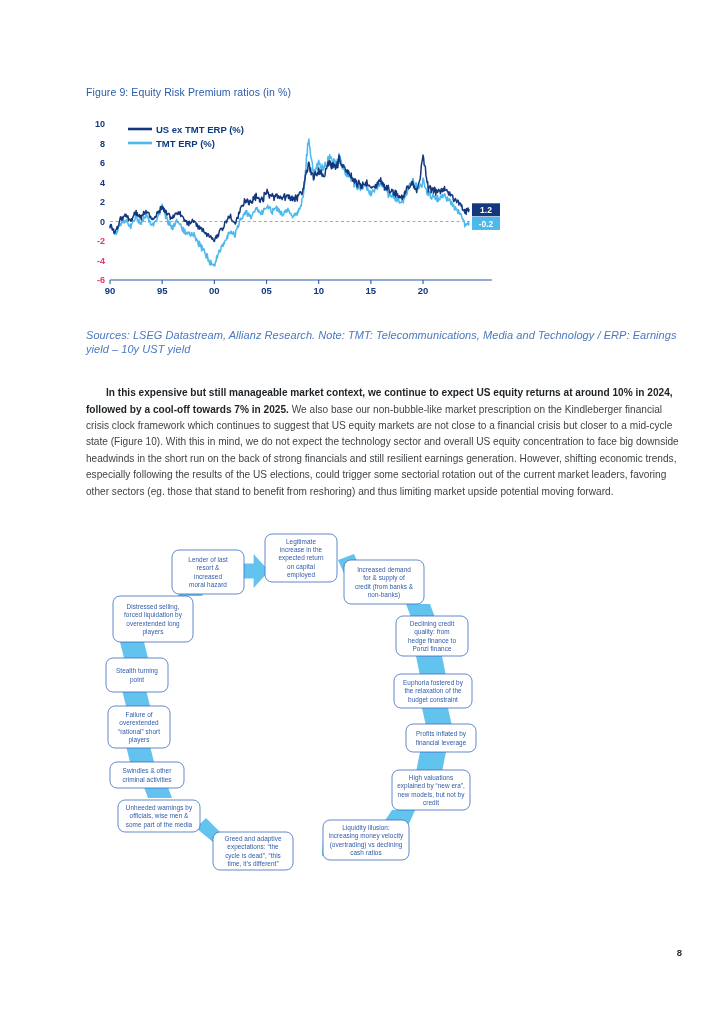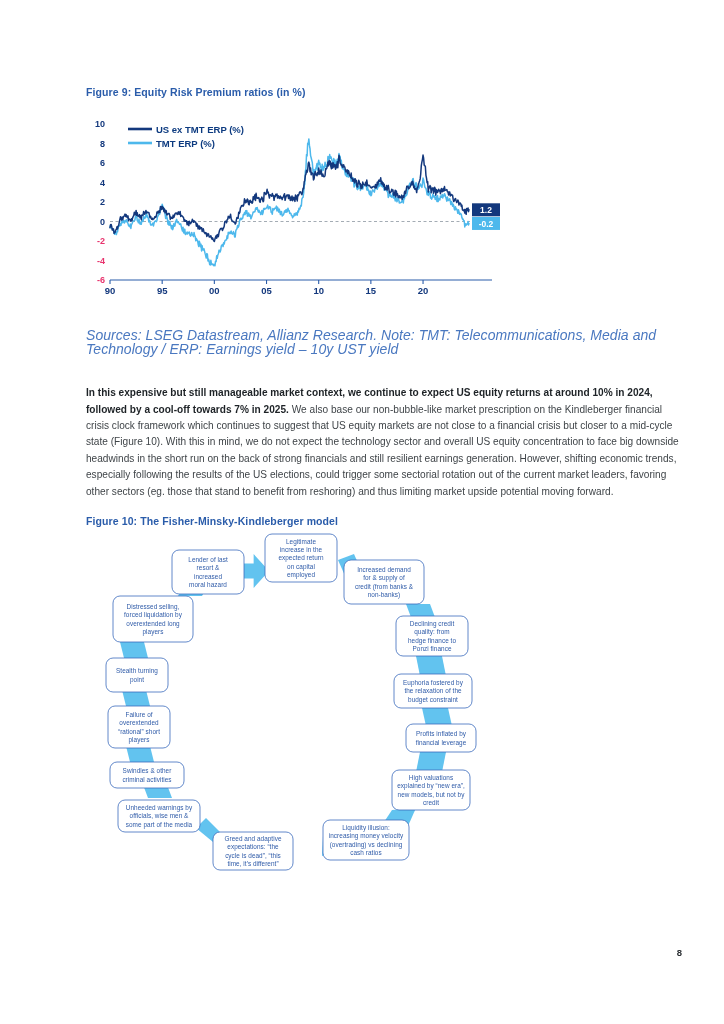--- a/index.html
+++ b/index.html
@@ -18,32 +18,32 @@
   .page {
     position: absolute;
     inset: 0;
   }
 
   
   .fig-title {
     position: absolute;
     color: #2a5caa;
     font-size: 10.5px;
-    font-weight: 700;
+    font-weight: 400;
     letter-spacing: 0.1px;
     white-space: nowrap;
   }
   #fig9-title { left: 86px; top: 86px; }
   #fig10-title { left: 86px; top: 515px; }
 
   
   .source-note {
     position: absolute;
     color: #4a78c0;
-    font-size: 14px;
+    font-size: 11px;
     font-style: italic;
     line-height: 14px;
     letter-spacing: 0.05px;
   }
   #fig9-source { left: 86px; top: 328px; width: 600px; }
   #fig10-source { left: 86px; top: 896px; width: 600px; }
 
   
   #chart-container {
     position: absolute;
@@ -87,20 +87,21 @@
     width: 597px;
     font-size: 10.1px;
     line-height: 16.4px;
     color: #3f4448;
     text-align: left;
     letter-spacing: 0.01px;
   }
   #body-paragraph b {
     color: #1d2226;
     font-weight: 700;
+    margin-left: 20px;
   }
 
   
   #diagram {
     position: absolute;
     left: 86px;
     top: 530px;
     width: 600px;
     height: 360px;
   }
@@ -191,21 +192,20 @@
       </g>
     </svg>
   </div>
 
   <div class="source-note" id="fig9-source">Sources: LSEG Datastream, Allianz Research. Note: TMT: Telecommunications, Media and Technology / ERP: Earnings yield – 10y UST yield</div>
 
   <p id="body-paragraph">
     <b>In this expensive but still manageable market context, we continue to expect US equity returns at around 10% in 2024, followed by a cool-off towards 7% in 2025.</b><span> We also base our non-bubble-like market prescription on the Kindleberger financial crisis clock framework which continues to suggest that US equity markets are not close to a financial crisis but closer to a mid-cycle state (Figure 10). With this in mind, we do not expect the technology sector and overall US equity concentration to face big downside headwinds in the short run on the back of strong financials and still resilient earnings generation. However, shifting economic trends, especially following the results of the US elections, could trigger some sectorial rotation out of the current market leaders, favoring other sectors (eg. those that stand to benefit from reshoring) and thus limiting market upside potential moving forward.</span>
   </p>
 
-  <div class="fig-title" id="fig10-title">Figure 10: The Fisher-Minsky-Kindleberger model</div>
 
   <div id="diagram">
     <svg id="diagram-svg" width="600" height="360" viewBox="0 0 600 360">
       <g id="diagram-arrows">
           <path d="M151 33.52 L167.64 33.52 L167.64 24 L183 41 L167.64 58 L167.64 48.480000000000004 L151 48.480000000000004 Z" class="flow-arrow"></path>
           <polygon points="252,30 268,24 276,42 260,48" class="flow-arrow"></polygon>
           <polygon points="320,74 344,74 350,90 326,90" class="flow-arrow"></polygon>
           <polygon points="330,126 356,126 360,146 334,146" class="flow-arrow"></polygon>
           <polygon points="336,178 362,178 366,196 340,196" class="flow-arrow"></polygon>
           <polygon points="334,222 360,222 356,242 330,242" class="flow-arrow"></polygon>

